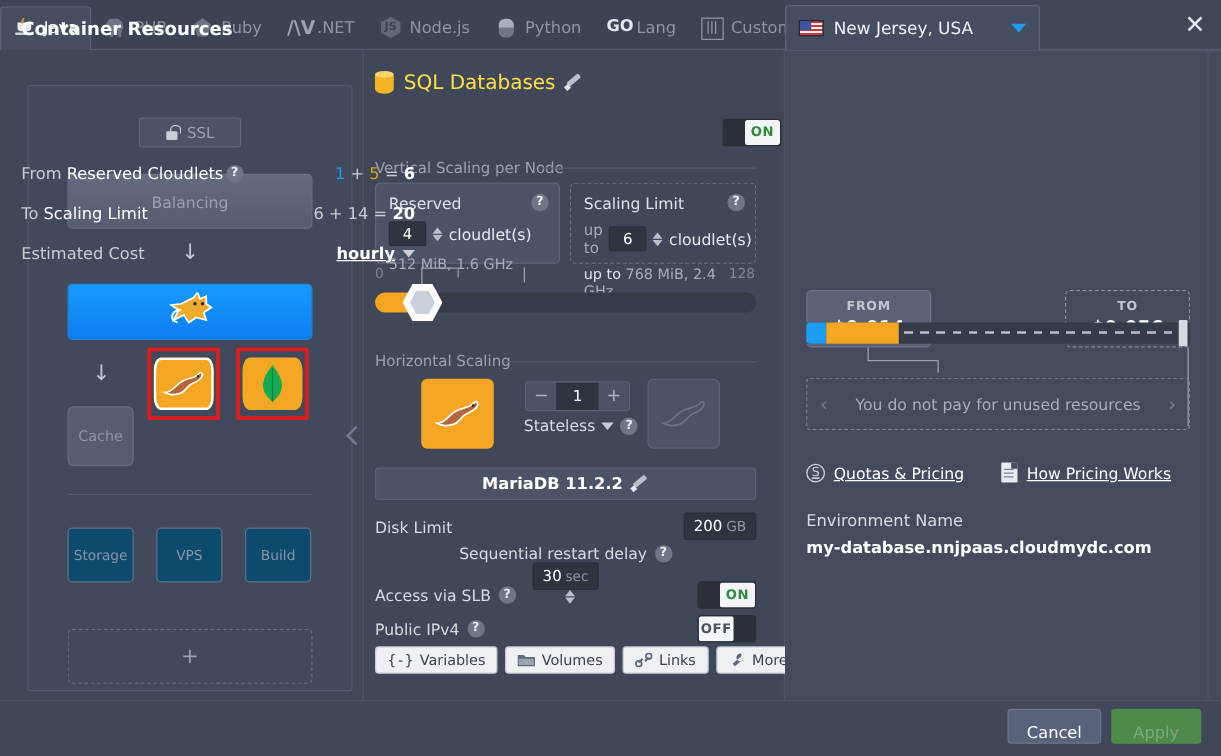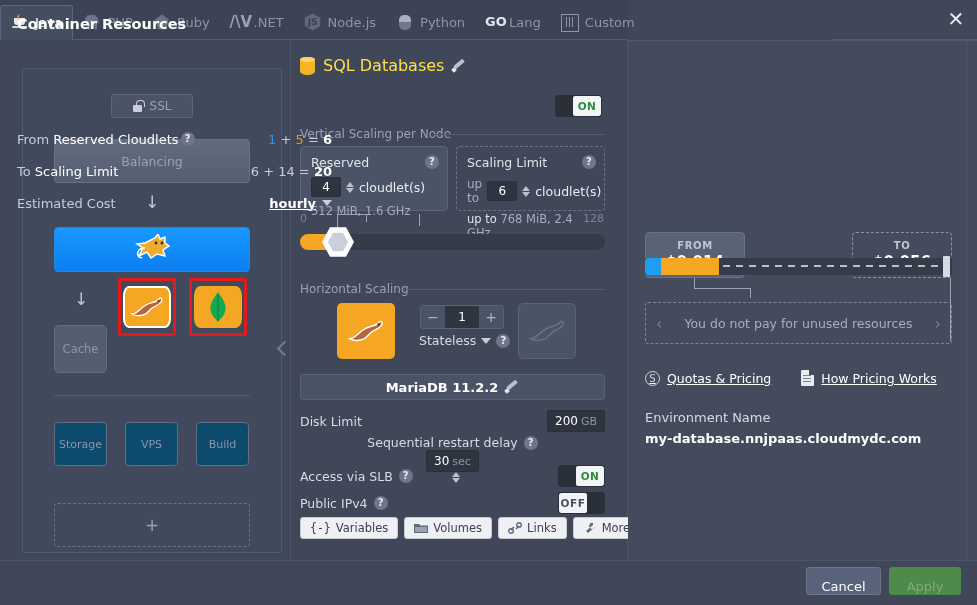--- a/index.html
+++ b/index.html
@@ -203,21 +203,21 @@
   .pencil::before {
     content:""; position:absolute; left:1px; top:3px; width:12px; height:4px;
     background:#b9bfcb; transform: rotate(-40deg); border-radius:1px;
   }
   .pencil::after {
     content:""; position:absolute; left:0px; top:9px; width:4px; height:4px;
     background:#e4e7ee; transform: rotate(-40deg);
   }
   .toggle {
     width: 47px; height: 22px; border-radius: 3px; background:#2b3038;
-    display:flex; align-items:center; cursor:pointer; overflow:hidden; border:1px solid #2b3038;
+    display:flex; align-items:center; cursor:pointer; overflow:hidden; border:1px solid #2b3038;margin-left:23px;
   }
   .toggle .knob { width: 17px; height: 20px; background:#2b3038; }
   .toggle .lbl {
     flex:1; height:20px; background:#f2f4f8; color:#2f8a3c; font-size:10.5px; font-weight:bold;
     display:flex; align-items:center; justify-content:center; letter-spacing:.5px; border-radius:2px;
   }
   .toggle.off { background:#2b3038; }
   .toggle.off .lbl { order:0; color:#4a5260; background:#f2f4f8; }
   .toggle.off .knob { order:1; }
 
@@ -428,20 +428,25 @@
     <div class="tab">
       <span class="ico ico-custom">
         <i style="left:4px"></i>
           <i style="left:7px"></i>
           <i style="left:10px"></i>
       </span>
       <span>Custom</span>
     </div>
   </div>
 
+  <div class="region-tab">
+    <span class="flag"></span>
+    <span class="region-name">New Jersey, USA</span>
+    <span class="caret-blue"></span>
+  </div>
   <div class="rt-underline"></div>
   <div class="close-x">✕</div>
 
   <div class="left-pane">
     <div class="topo"></div>
 
     <div class="ssl-chip" style="position:absolute;left:111px;top:54px;width:82px;height:24px;">
       <span class="lock-ico"></span>
       <span>SSL</span>
     </div>

